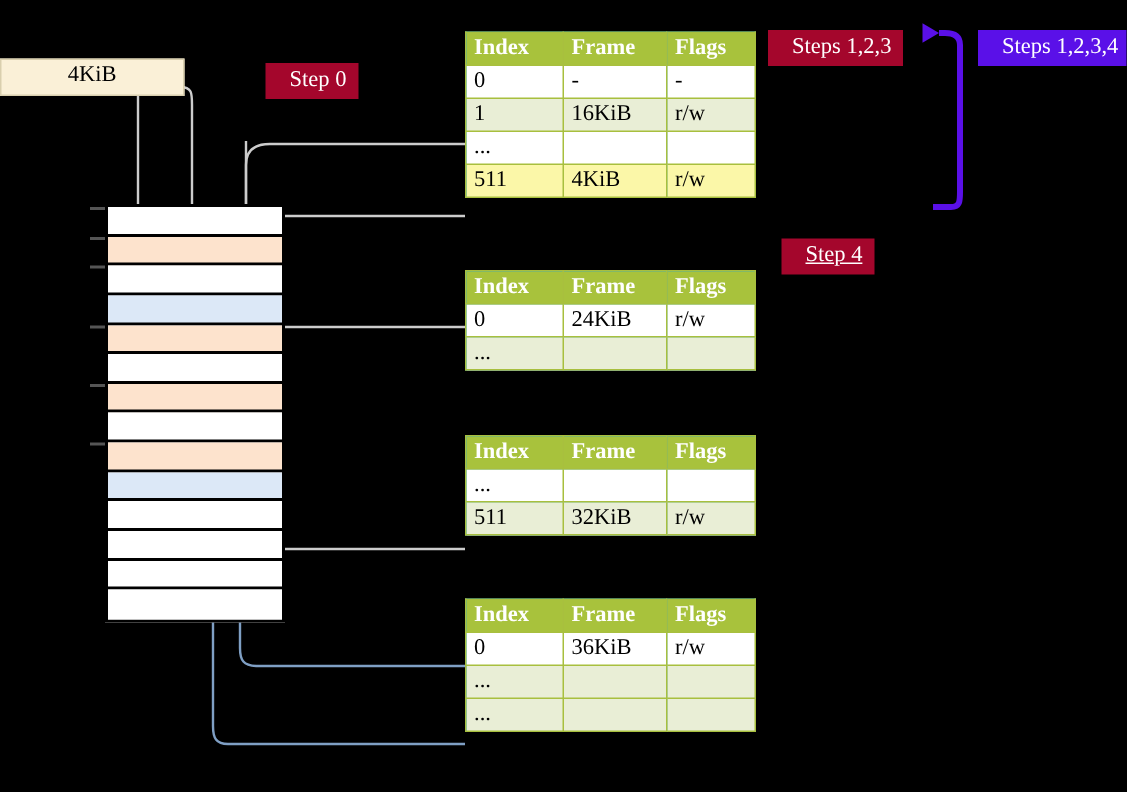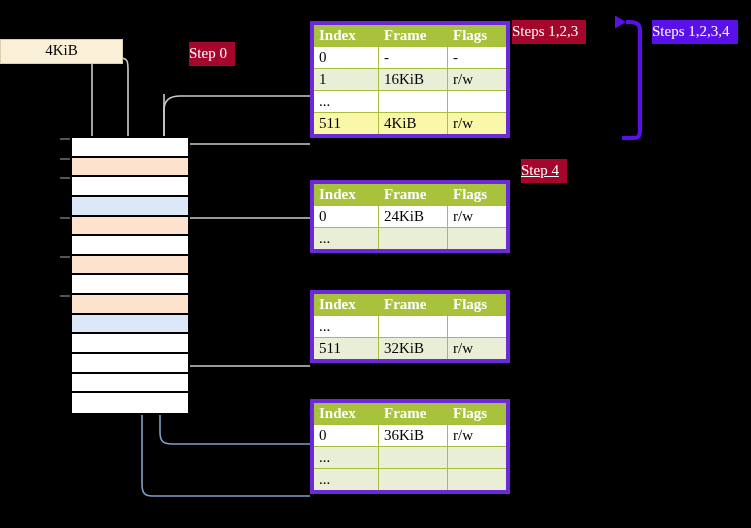--- a/index.html
+++ b/index.html
@@ -2,40 +2,40 @@
 <html><head>
 <meta charset="utf-8">
 <style>
   html,body{margin:0;padding:0;background:#000;}
   body{width:751px;height:528px;position:relative;overflow:hidden;
        font-family:"Liberation Serif","DejaVu Serif",serif;}
   .stage{position:absolute;left:0;top:0;width:751px;height:528px;}
 
   
   .badge{position:absolute;color:#fff;font-size:15px;line-height:1;
-         padding:4px 8px 5px 0;white-space:nowrap;font-family:"Liberation Serif",serif;}
+         padding:4px 8px 5px 16px;white-space:nowrap;font-family:"Liberation Serif",serif;}
   .badge.red{background:#a4062c;}
   .badge.purple{background:#5a10e8;}
 
   
   .sizebox{position:absolute;background:#faf0d7;border:1px solid #d9cfae;
            color:#000;font-size:15px;text-align:center;line-height:21px;}
 
   
   .memcol{position:absolute;border:2px solid #000;background:#fff;box-sizing:border-box;}
   .memrow{box-sizing:border-box;border-bottom:2px solid #000;width:100%;}
   .memrow:last-child{border-bottom:none;}
   .memrow.orange{background:#fde3cd;}
   .memrow.blue{background:#dce8f7;}
   .memrow.white{background:#fff;}
   .tick{position:absolute;height:2px;background:#555;width:10px;}
 
   
   .ptable{position:absolute;border-collapse:collapse;background:#0ea5e9;
-          border:4px solid #6d28d9;}
+          border:1px solid #6d28d9;}
   .ptable td,.ptable th{border:1px solid #a8bf3e;padding:1px 5px;
           font-size:15px;line-height:19px;text-align:left;white-space:nowrap;
           font-family:"Liberation Serif",serif;}
   .ptable th{background:#a8c23c;color:#fff;font-weight:bold;}
   .ptable td.c0{width:54px;}
   .ptable td.c1{width:58px;}
   .ptable td.c2{width:48px;}
   .ptable tr.alt td{background:#e9eed6;}
   .ptable tr.plain td{background:#fff;}
   .hl{background:#fbf7a8 !important;}
@@ -85,21 +85,21 @@
     <path d="M310,496 L152,496 C144,496 142,492 142,484 L142,212" fill="none" stroke="#7f9fc4" stroke-width="1.6" marker-end="url(#arrBlueUp)"></path>
 
     <path d="M622,138 L634,138 C640,138 640,134 640,128 L640,30" fill="none" stroke="#5a10e8" stroke-width="4"></path>
     <path d="M640,30 C640,24 636,22 630,22 L626,22" fill="none" stroke="#5a10e8" stroke-width="4" marker-end="url(#arrPurple)"></path>
   </svg>
 
   <div class="sizebox" style="left:0px;top:39px;width:121px;height:23px;">
     <span>4KiB</span>
   </div>
 
-  <div class="badge red" style="left:189px;top:42px;">
+  <div class="badge red" style="left:177px;top:42px;">
     <span>Step 0</span>
   </div>
   <div class="badge red" style="left:512px;top:20px;">
     <span>Steps 1,2,3</span>
   </div>
   <div class="badge purple" style="left:652px;top:20px;">
     <span>Steps 1,2,3,4</span>
   </div>
   <div class="badge red" style="left:521px;top:159px;text-decoration:underline;">
     <span>Step 4</span>

